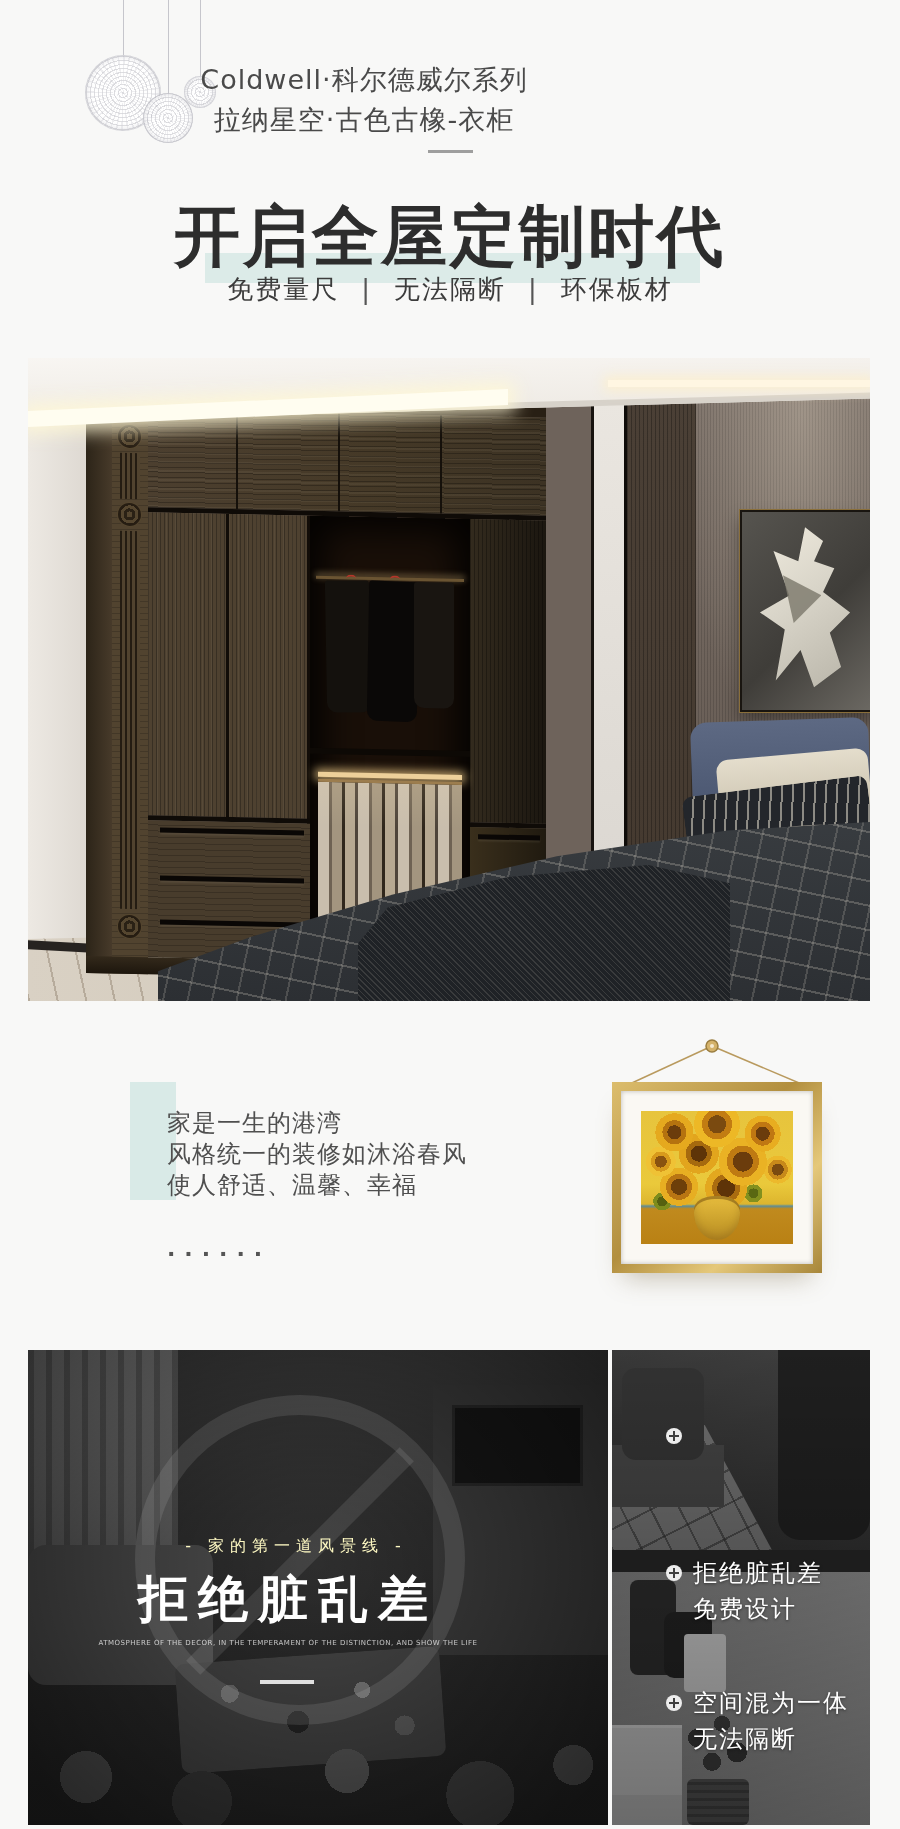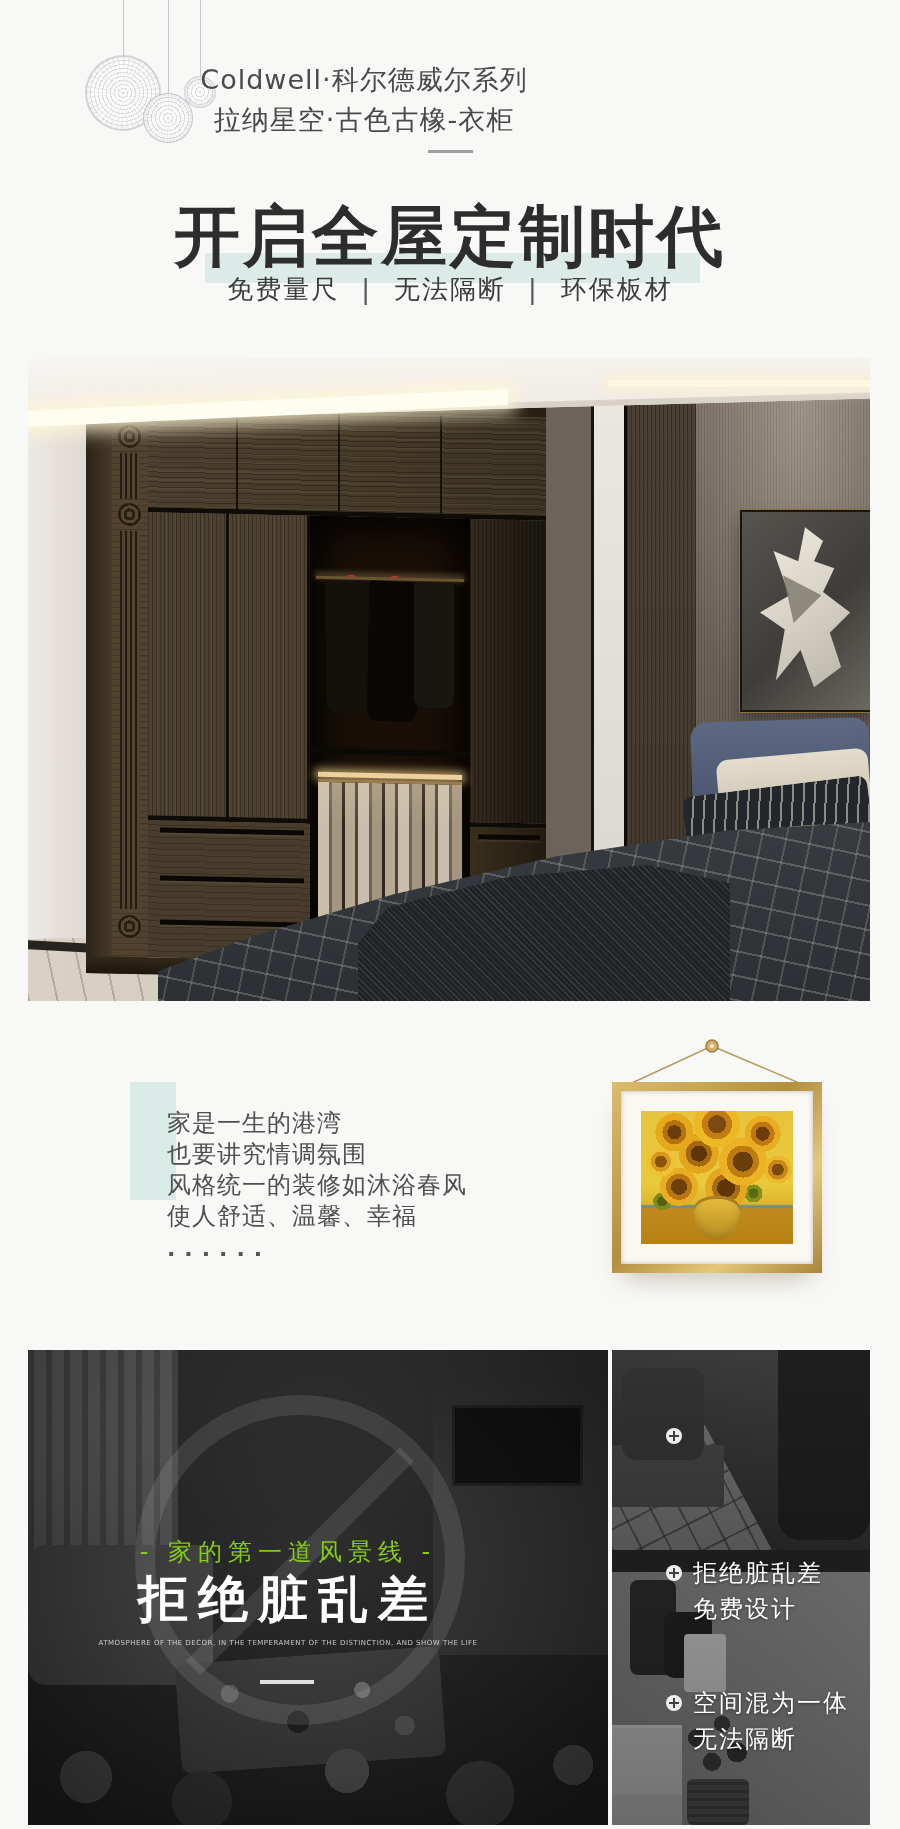--- a/index.html
+++ b/index.html
@@ -172,22 +172,22 @@
       radial-gradient(circle at 10% 60%, #636363 0 26px, rgba(0,0,0,0) 26px),
       radial-gradient(circle at 30% 80%, #474747 0 30px, rgba(0,0,0,0) 30px),
       radial-gradient(circle at 55% 55%, #6e6e6e 0 22px, rgba(0,0,0,0) 22px),
       radial-gradient(circle at 78% 75%, #525252 0 34px, rgba(0,0,0,0) 34px),
       radial-gradient(circle at 94% 50%, #676767 0 20px, rgba(0,0,0,0) 20px);}
   .cl-vignette{position:absolute;inset:0;background:radial-gradient(ellipse at 50% 45%, rgba(0,0,0,0.18), rgba(0,0,0,0.6) 90%);}
   .no-symbol{position:absolute;left:107px;top:45px;width:330px;height:330px;border:20px solid rgba(255,255,255,0.10);
     border-radius:50%;box-sizing:border-box;z-index:2;}
   .no-symbol::after{content:"";position:absolute;left:-6px;top:136px;width:302px;height:20px;
     background:rgba(255,255,255,0.10);transform:rotate(-45deg);}
-  .cl-tagline{position:absolute;left:0;top:186px;width:520px;text-align:center;color:#84cc16;
-    font-size:24px;letter-spacing:6px;z-index:3;}
+  .cl-tagline{position:absolute;left:8px;top:186px;width:520px;text-align:center;color:#fef9c3;
+    font-size:16px;letter-spacing:6px;z-index:3;}
   .cl-title{position:absolute;left:0;top:216px;width:520px;text-align:center;color:#ffffff;
     font-size:50px;font-weight:bold;letter-spacing:10px;z-index:3;}
   .cl-en{position:absolute;left:0;top:288px;width:520px;text-align:center;color:rgba(255,255,255,0.72);
     font-size:7px;line-height:10px;letter-spacing:0.5px;z-index:3;}
   .cl-bar{position:absolute;left:232px;top:330px;width:54px;height:4px;background:#e0e0e0;z-index:3;}
 
   .cmp-right{position:absolute;left:612px;top:1350px;width:258px;height:475px;overflow:hidden;background:#1d1d1d;}
   .cr-photo1{position:absolute;left:0;top:0;width:258px;height:200px;background:linear-gradient(200deg,#5b5b5b,#3a3a3a);}
   .cr1-tile{position:absolute;left:0;bottom:0;width:160px;height:125px;
     background:repeating-linear-gradient(63deg, rgba(58,58,58,0.55) 0 2px, rgba(0,0,0,0) 2px 26px),
@@ -306,21 +306,20 @@
     <div class="bd-pillow1"></div>
     <div class="bd-pillow2"></div>
     <div class="bd-sheet"></div>
     <div class="bd-blanket"></div>
     <div class="bd-throw"></div>
   </div>
 
   <div class="teal-block"></div>
   <div class="intro-text">
     <div>家是一生的港湾</div>
-    <div>也要讲究情调氛围</div>
     <div>风格统一的装修如沐浴春风</div>
     <div>使人舒适、温馨、幸福</div>
   </div>
   <div class="intro-dots">......</div>
 
   <svg class="hang-svg" width="220" height="60" viewBox="0 0 220 60">
     <line x1="107" y1="8" x2="16" y2="50" stroke="#b99a5e" stroke-width="1.5"></line>
     <line x1="107" y1="8" x2="206" y2="50" stroke="#b99a5e" stroke-width="1.5"></line>
     <circle cx="107" cy="8" r="6" fill="#d4b26a" stroke="#9a7d3f" stroke-width="1.5"></circle>
     <circle cx="107" cy="8" r="2" fill="#f5ead2"></circle>

